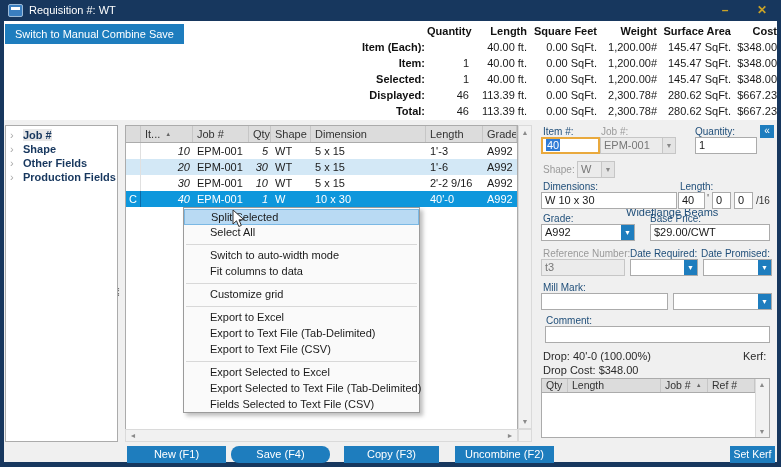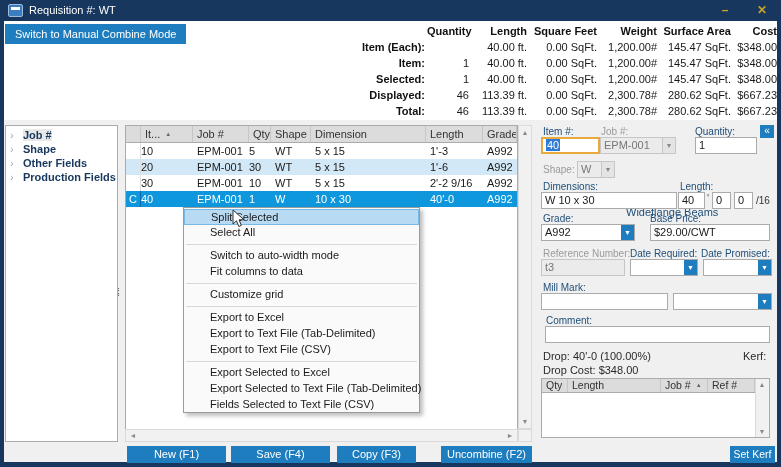--- a/index.html
+++ b/index.html
@@ -37,21 +37,21 @@
   .tree-item.selected .tlabel{background:#E8E8E8;}
   .splitter{position:absolute;left:117px;top:287px;color:#777;font-size:11px;line-height:10px;}
 
   
   .grid{position:absolute;left:125px;top:125px;width:393px;height:317px;background:#FFFFFF;border:1px solid #ABABAB;}
   .grid-hdr,.grid-row{display:grid;grid-template-columns:15px 52px 56px 22px 40px 115px 57px 34px;}
   .grid-hdr{height:17px;background:#DCDCDC;border-bottom:1px solid #ABABAB;}
   .grid-hdr div{font-size:11px;color:#333;line-height:16px;padding-left:4px;border-right:1px solid #C6C6C6;white-space:nowrap;overflow:hidden;}
   .grid-row{height:16px;}
   .grid-row div{font-size:11px;color:#1A1A1A;line-height:16px;padding-left:4px;white-space:nowrap;overflow:hidden;}
-  .grid-row .num{text-align:left;padding-right:3px;padding-left:0;}
+  .grid-row .num{text-align:right;padding-right:3px;padding-left:0;font-style:italic;}
   .grid-row.alt{background:#D3E8F6;}
   .grid-row.sel{background:#0E97DC;}
   .grid-row.sel div{color:#FFFFFF;}
   .grid-row .rowhdr{border-right:1px solid #E0E0E0;}
   .grid-row.sel .rowhdr{border-right:1px solid #0B6BA8;text-align:center;padding-left:0;}
   .sort-glyph{font-size:6px;color:#666;margin-left:5px;vertical-align:2px;}
 
   
   .vscroll{position:absolute;left:518px;top:125px;width:14px;height:304px;background:#F1F1F1;border:1px solid #DADADA;}
   .hscroll{position:absolute;left:125px;top:429px;width:393px;height:13px;background:#F1F1F1;border:1px solid #DADADA;}
@@ -96,21 +96,21 @@
     <div class="app-icon"></div>
     <div class="title-text">Requisition #: WT</div>
     <div class="win-btn btn-min">–</div>
     <div class="win-btn btn-close">✕</div>
   </div>
   <div class="border-left"></div>
   <div class="border-right"></div>
   <div class="border-bottom"></div>
 
   <div class="top-white"></div>
-  <div class="combine-btn">Switch to Manual Combine Mode</div>
+  <div class="combine-btn">Switch to Manual Combine Save</div>
 
   <div class="summary">
     <div class="hdr"></div>
     <div class="hdr">Quantity</div>
     <div class="hdr">Length</div>
     <div class="hdr">Square Feet</div>
     <div class="hdr">Weight</div>
     <div class="hdr">Surface Area</div>
     <div class="hdr">Cost</div>
 
@@ -310,18 +310,18 @@
         <div>Ref #</div>
       </div>
       <div class="dscroll">
         <span class="sarrow" style="top:0;left:0;">▲</span>
         <span class="sarrow" style="bottom:0;left:0;">▼</span>
       </div>
     </div>
   </div>
 
   <div class="btn-blue" style="left:127px;width:99px;">New (F1)</div>
-  <div class="btn-blue" style="left:231px;width:99px;">Save (F4)</div>
-  <div class="btn-blue" style="left:337px;width:79px;">Copy (F3)</div>
-  <div class="btn-blue" style="left:441px;width:91px;">Uncombine (F2)</div>
+  <div class="btn-blue" style="left:231px;width:99px;border-radius:8px;">Save (F4)</div>
+  <div class="btn-blue" style="left:344px;width:95px;">Copy (F3)</div>
+  <div class="btn-blue" style="left:455px;width:99px;">Uncombine (F2)</div>
   <div class="btn-blue" style="left:730px;width:45px;font-size:10.5px;">Set Kerf</div>
 
 </div>
 
 </body></html>

